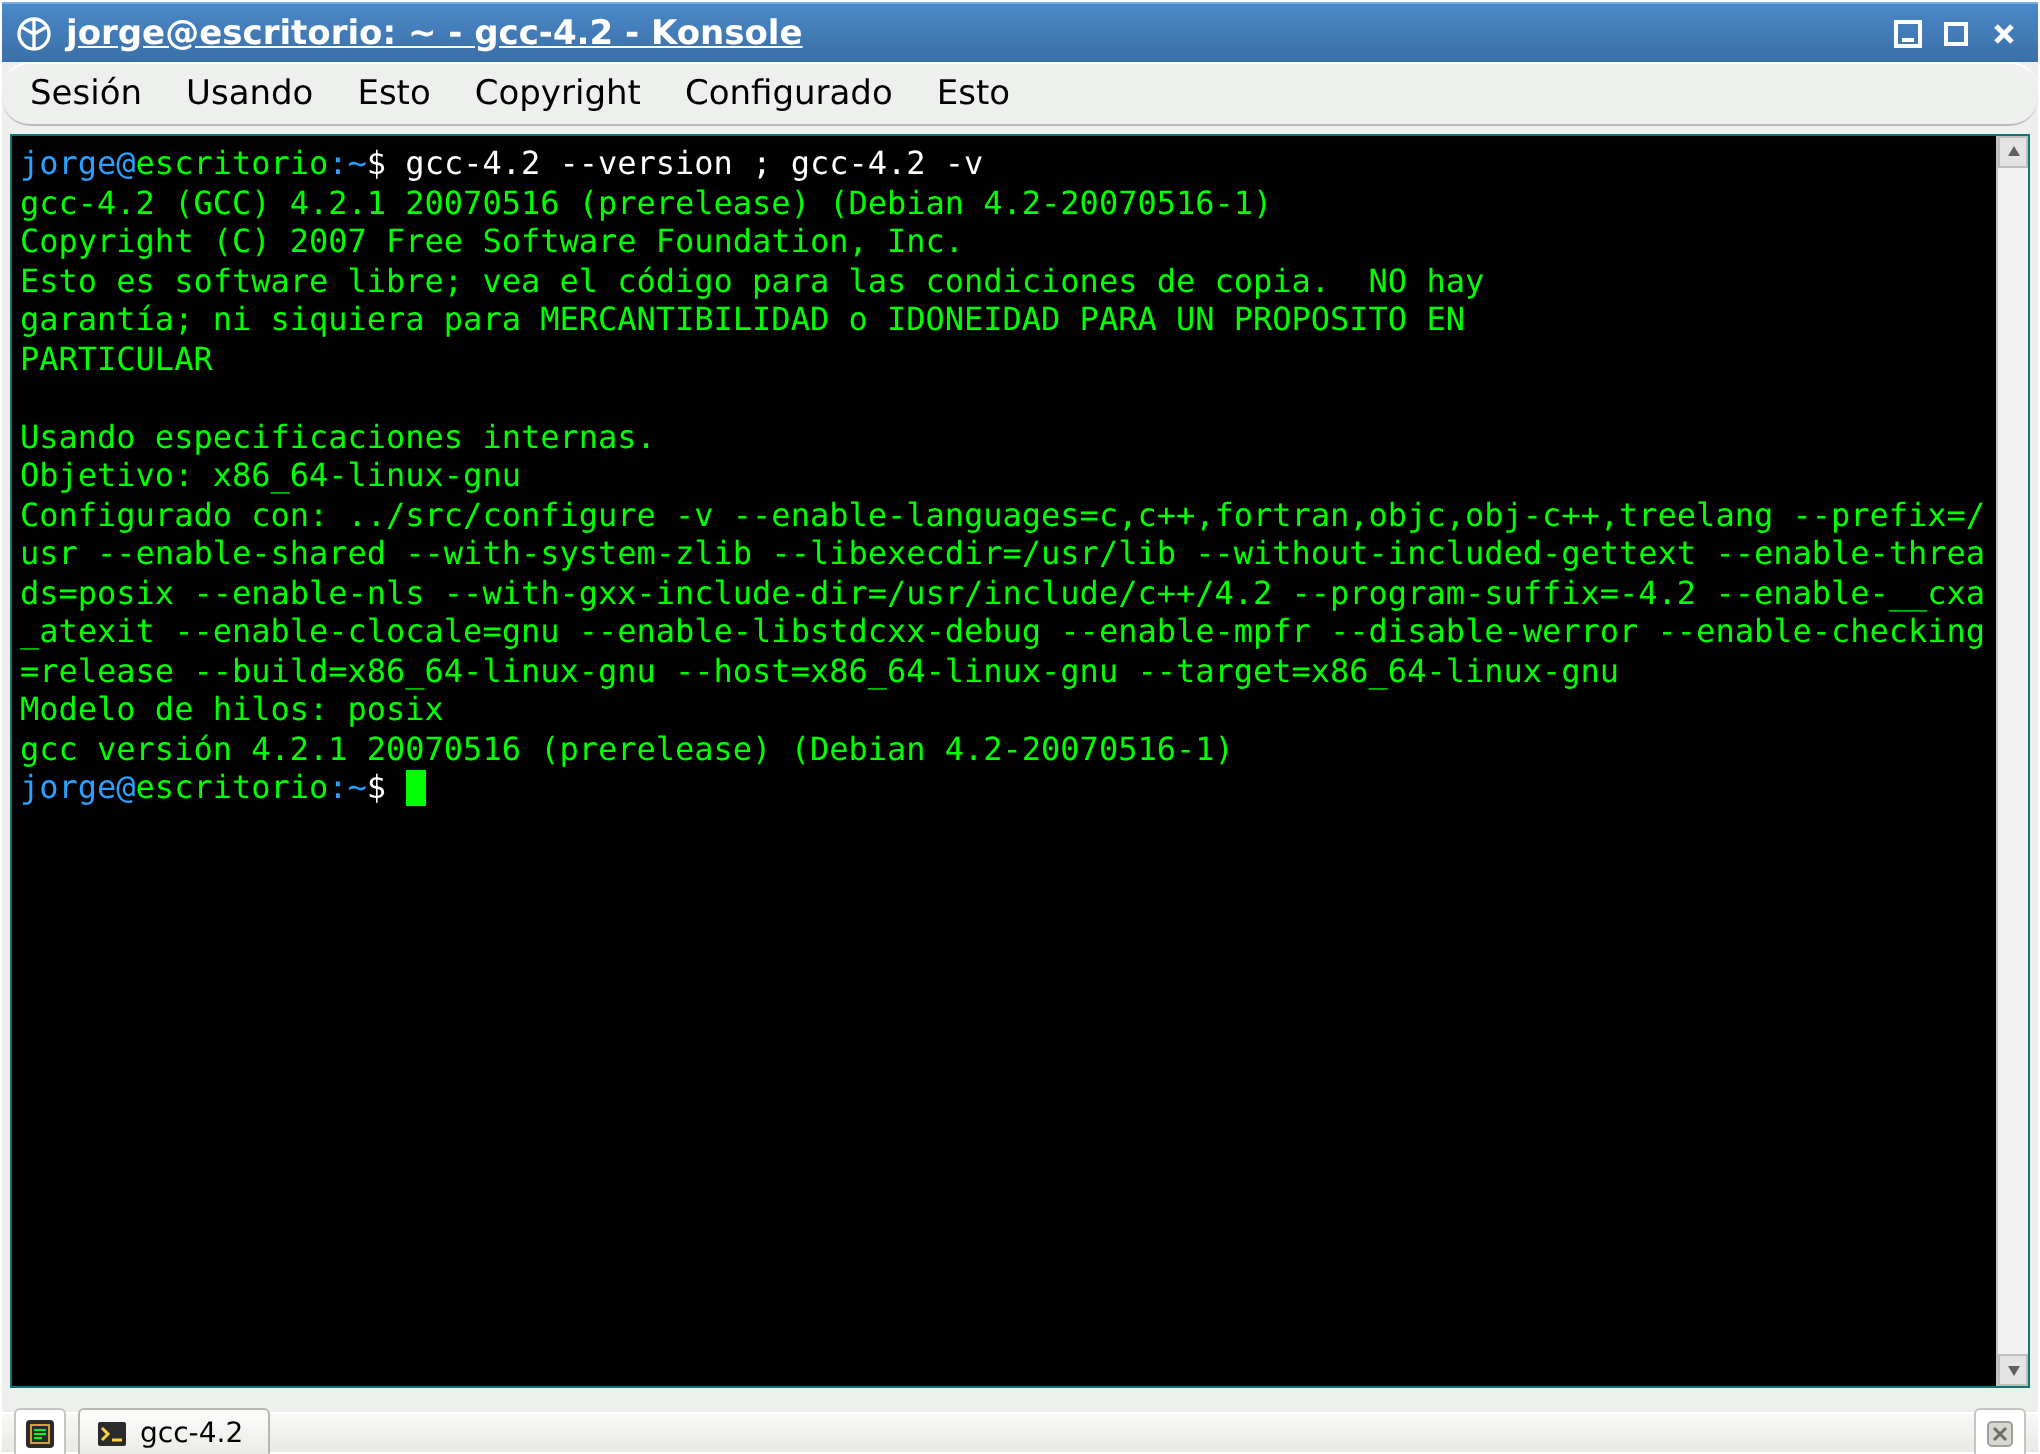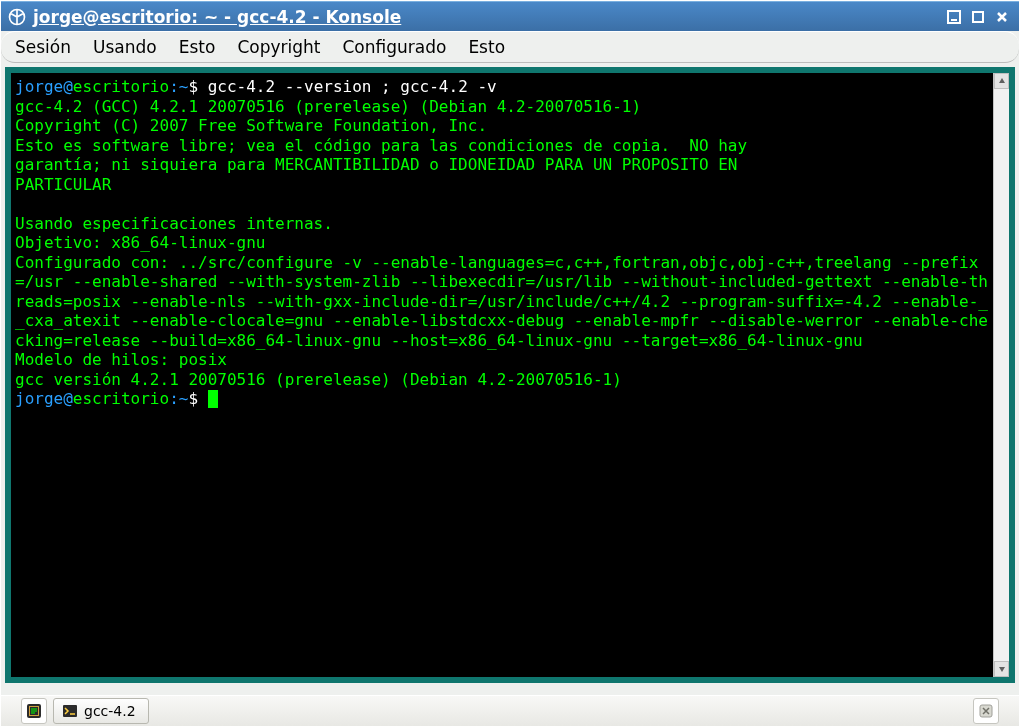--- a/index.html
+++ b/index.html
@@ -69,21 +69,21 @@
 .menubar .menu-item {
   font-size: 17px;
   color: #000;
   cursor: pointer;
 }
 
 .terminal-wrap {
   flex: 1;
   display: flex;
   margin: 4px 4px 12px 4px;
-  border: 6px solid #0f766e;
+  border: 1px solid #0f766e;
   background: #000;
   position: relative;
 }
 .terminal {
   flex: 1;
   background: #000;
   color: #00ff00;
   font-family: "DejaVu Sans Mono", Consolas, monospace;
   font-size: 16px;
   line-height: 1.22;
@@ -117,26 +117,26 @@
 .cmd { color: #ffffff; }
 .cursor {
   display: inline-block;
   width: 10px;
   height: 18px;
   background: #00ff00;
   vertical-align: text-bottom;
 }
 
 .taskbar {
-  height: 31px;
+  height: 20px;
   background: linear-gradient(to bottom, #f8f8f6, #e8e8e4);
   border-top: 1px solid #fff;
   display: flex;
   align-items: center;
-  padding: 0 20px;
+  padding: 0 6px;
   gap: 6px;
 }
 .task-icon {
   width: 26px;
   height: 26px;
   display: inline-flex;
   align-items: center;
   justify-content: center;
   border: 1px solid #c6c6c0;
   border-radius: 3px;

